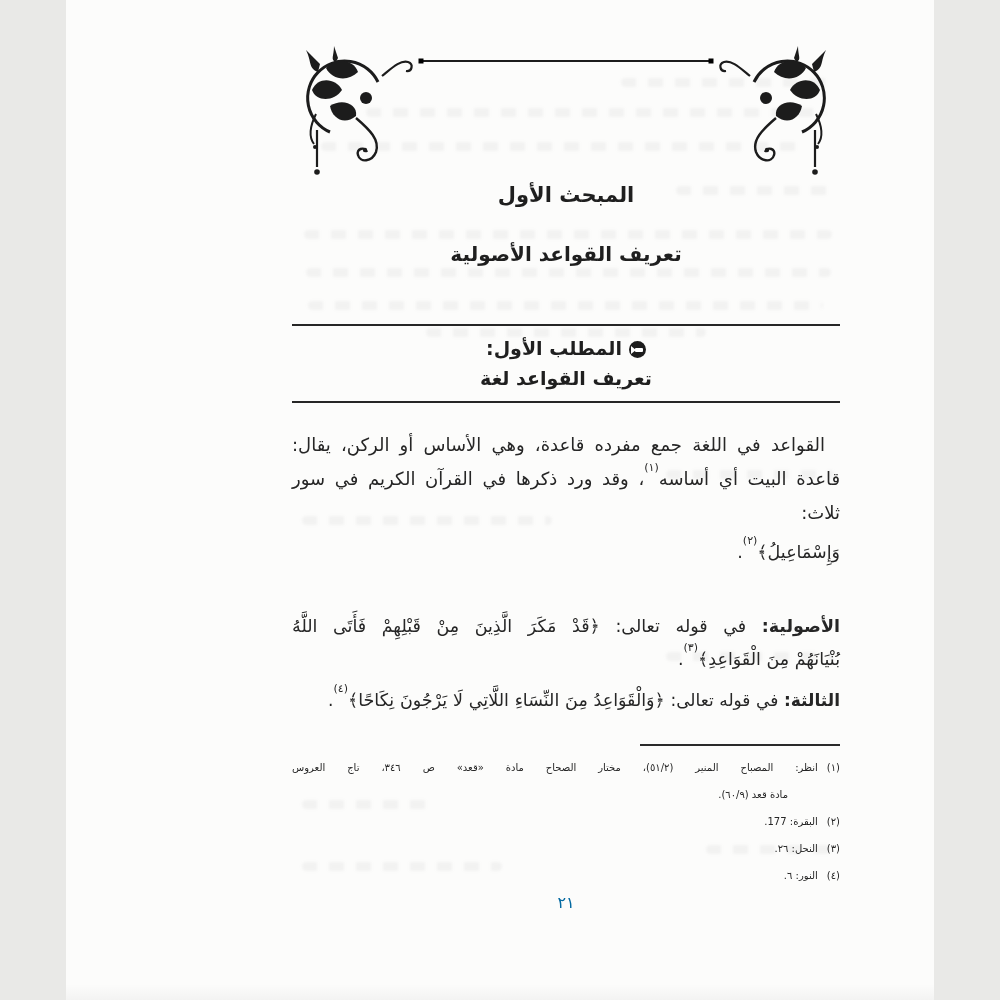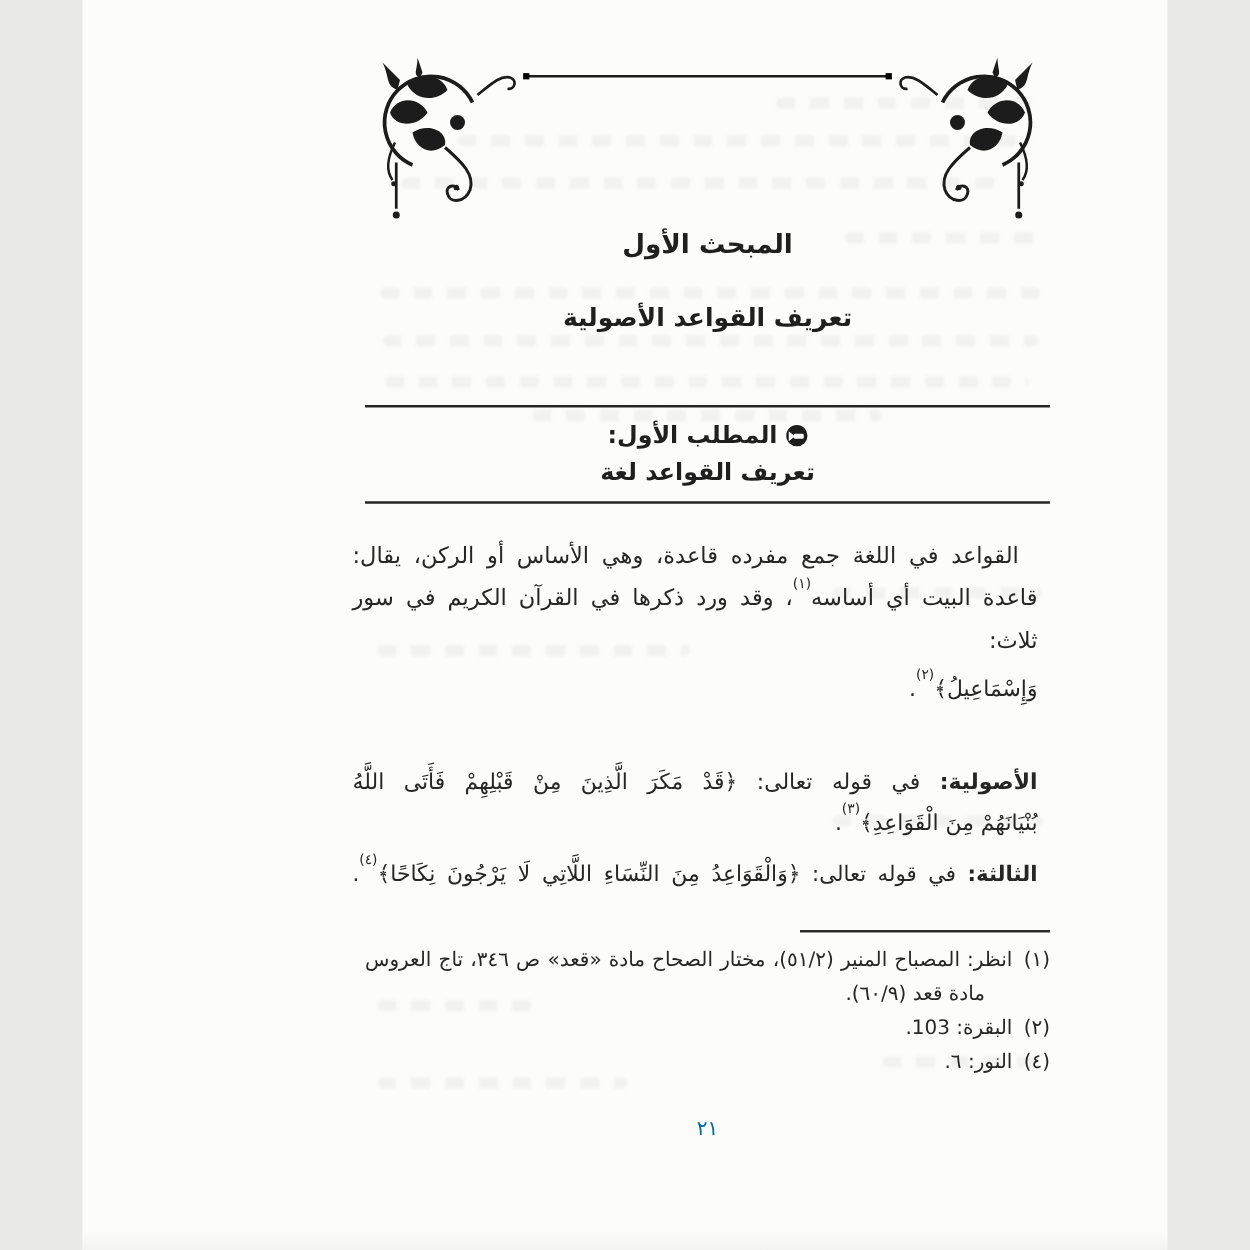--- a/index.html
+++ b/index.html
@@ -53,42 +53,42 @@
     content:"";position:absolute;left:6px;top:7px;width:8px;height:3.5px;
     background:#fff;border-radius:1px;
   }
   .bullet::before{
     content:"";position:absolute;left:2.5px;top:5px;
     border-top:4px solid transparent;border-bottom:4px solid transparent;
     border-left:0;border-right:5px solid #fff;
     transform:rotate(180deg);
   }
 
-  .col{position:absolute;left:216px;width:548px;}
+  .col{position:absolute;left:226px;width:548px;}
 
   .line{font-size:18px;line-height:34px;white-space:normal;}
   .jboth{text-align:justify;text-align-last:justify;}
   .tstart{text-align:right;}
   .indent{text-indent:15px;}
 
   .para{top:428px;}
   .q1{top:536px;}
   .q2{top:610px;}
   .q3{top:684px;}
   .qline{font-size:17.5px;line-height:33px;}
-  .q3 .qline{font-size:17px;}
+  .q3 .qline{font-size:17px;margin-left:36px;}
   .qlabel{font-weight:700;}
   .quran{font-size:17.5px;}
   .fnref{
     font-size:11px;position:relative;top:-7px;line-height:0;letter-spacing:0;
   }
 
   .footnotes{position:absolute;left:226px;top:744px;width:548px;}
   .fn-sep{width:200px;border-top:2px solid #2a2a2a;margin-bottom:8px;}
-  .fn-line{font-size:16px;line-height:27px;}
+  .fn-line{font-size:10px;line-height:27px;}
   .fn-wrap2{padding-right:52px;text-align:right;}
   .fn-item{text-align:right;}
   .fn-marker{margin-left:9px;}
 
   .page-number{
     position:absolute;left:0;top:893px;width:1000px;text-align:center;
     font-size:16px;letter-spacing:5px;color:#0369a1;
   }
 </style>
 </head>
@@ -177,21 +177,24 @@
       <div class="fn-sep"></div>
 
       <div class="fn-item">
         <div class="fn-line jboth">
           <span class="fn-marker">(١)</span><span>انظر: المصباح المنير (٥١/٢)، مختار الصحاح مادة «قعد» ص ٣٤٦، تاج العروس</span>
         </div>
         <div class="fn-line fn-wrap2">مادة قعد (٦٠/٩).</div>
       </div>
 
       <div class="fn-item fn-line">
-        <span class="fn-marker">(٢)</span><span>البقرة: 103.</span>
+        <span class="fn-marker">(٢)</span><span>البقرة: 177.</span>
+      </div>
+      <div class="fn-item fn-line">
+        <span class="fn-marker">(٣)</span><span>النحل: ٢٦.</span>
       </div>
       <div class="fn-item fn-line">
         <span class="fn-marker">(٤)</span><span>النور: ٦.</span>
       </div>
     </div>
 
     <div class="page-number">٢١</div>
 
   </div>
 </div>

